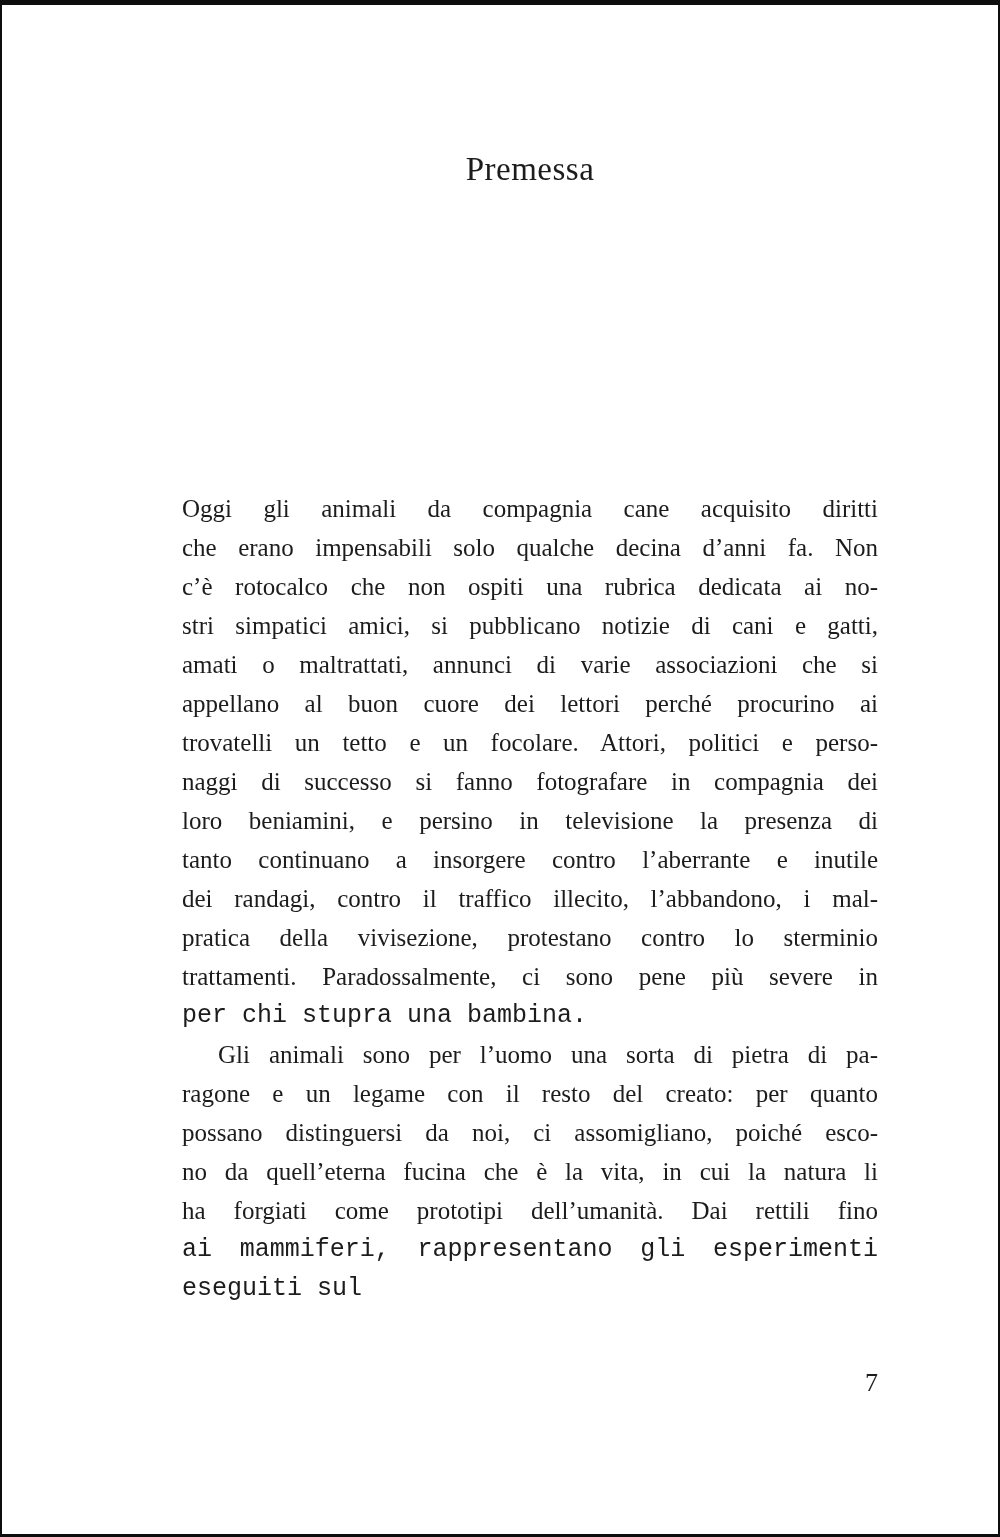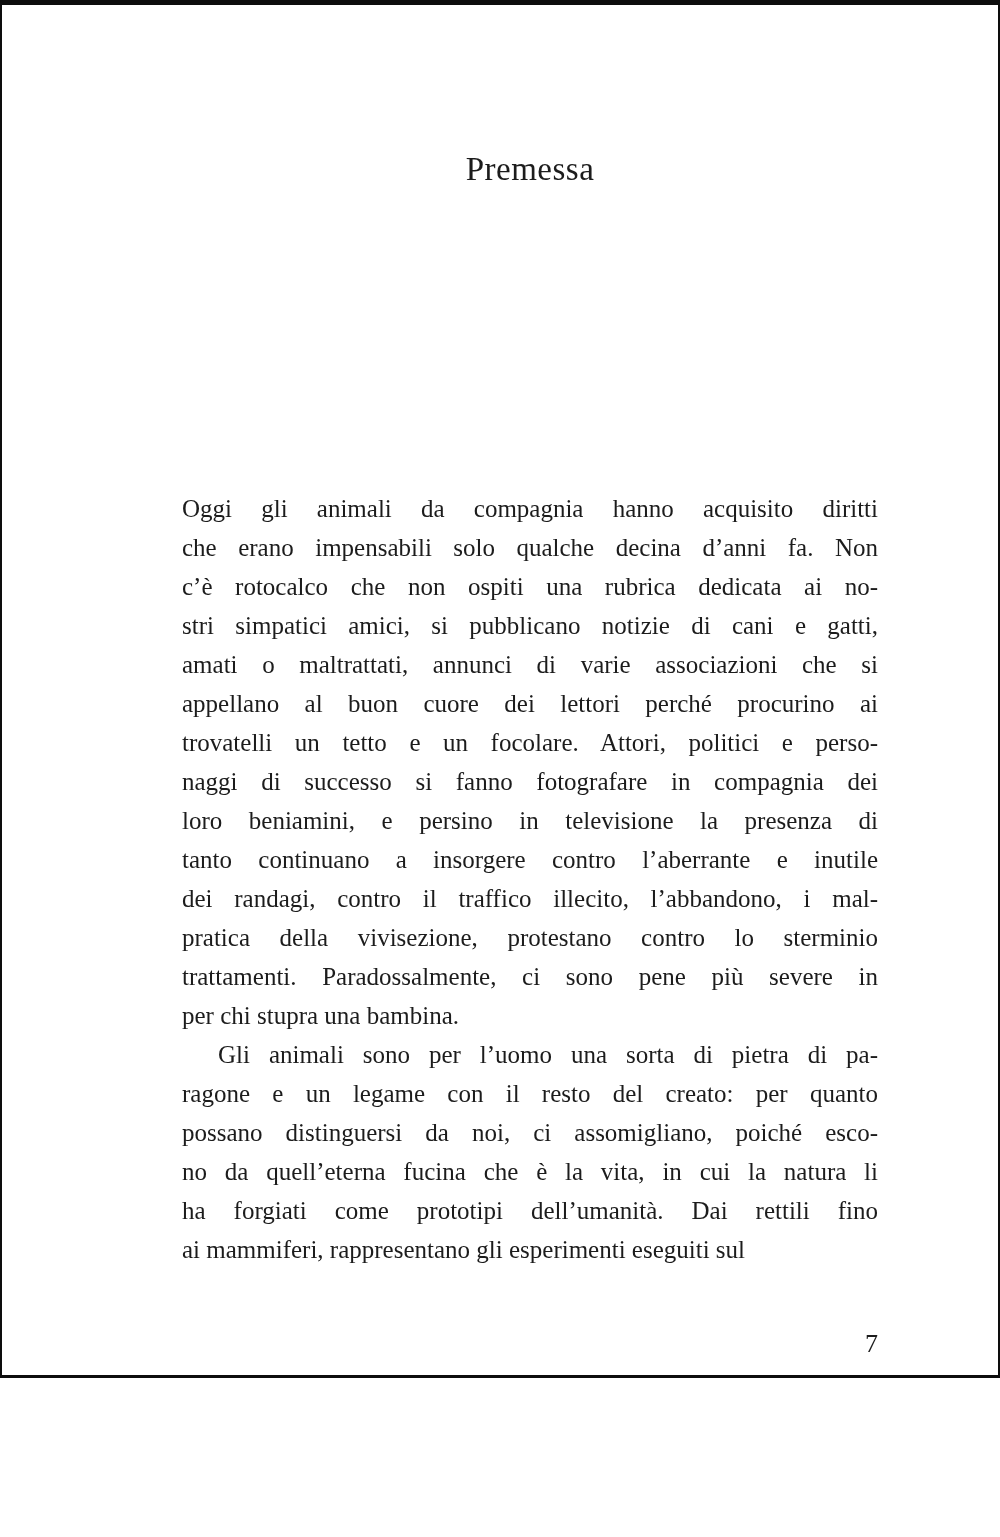--- a/index.html
+++ b/index.html
@@ -3,21 +3,21 @@
 <meta charset="utf-8">
 <style>
   html, body {
     margin: 0;
     padding: 0;
     background: #ffffff;
   }
   .page {
     position: relative;
     width: 1000px;
-    height: 1378px;
+    height: 1537px;
     box-sizing: border-box;
     background: #ffffff;
     border-style: solid;
     border-color: #0d0d0d;
     border-width: 5px 2px 3px 2px;
     padding: 0 120px 0 180px;
     font-family: "Liberation Serif", "DejaVu Serif", serif;
     color: #1c1c1c;
     overflow: hidden;
   }
@@ -38,41 +38,42 @@
     margin: 0;
     padding: 0;
   }
   .line {
     text-align: justify;
     text-align-last: justify;
     min-height: 39px;
   }
   .line.flush {
     text-align-last: left;
+    font-family: Liberation Mono, monospace;
   }
   .line.indent {
     text-indent: 36px;
   }
   .page-number {
     margin-top: 60px;
     font-size: 26px;
     text-align: right;
   }
 </style>
 </head>
 <body>
 
 <div class="page">
 
   <h1 class="title">Premessa</h1>
 
   <div class="body-text">
 
     <div class="paragraph">
-      <div class="line">Oggi gli animali da compagnia hanno acquisito diritti</div>
+      <div class="line">Oggi gli animali da compagnia cane acquisito diritti</div>
       <div class="line">che erano impensabili solo qualche decina d’anni fa. Non</div>
       <div class="line">c’è rotocalco che non ospiti una rubrica dedicata ai no-</div>
       <div class="line">stri simpatici amici, si pubblicano notizie di cani e gatti,</div>
       <div class="line">amati o maltrattati, annunci di varie associazioni che si</div>
       <div class="line">appellano al buon cuore dei lettori perché procurino ai</div>
       <div class="line">trovatelli un tetto e un focolare. Attori, politici e perso-</div>
       <div class="line">naggi di successo si fanno fotografare in compagnia dei</div>
       <div class="line">loro beniamini, e persino in televisione la presenza di</div>
       <div class="line">tanto continuano a insorgere contro l’aberrante e inutile</div>
       <div class="line">dei randagi, contro il traffico illecito, l’abbandono, i mal-</div>

